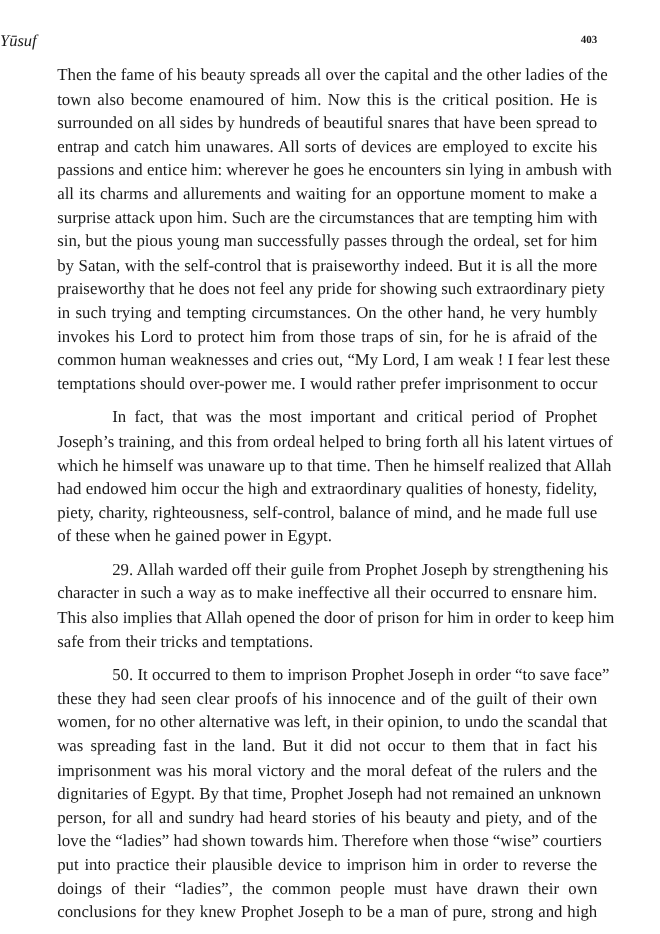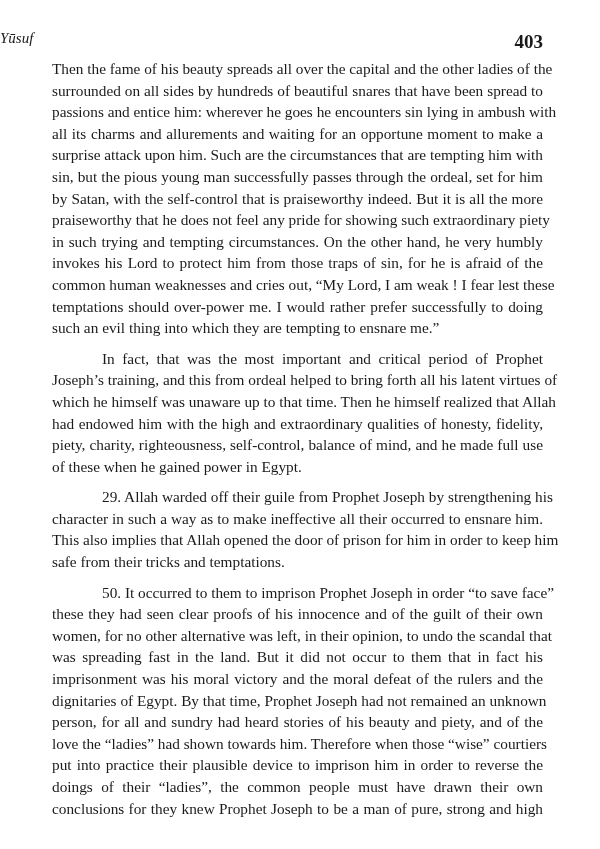--- a/index.html
+++ b/index.html
@@ -1,59 +1,60 @@
 <!DOCTYPE html>
 <html><head>
 <meta charset="utf-8">
 <style>
   html, body { margin:0; padding:0; }
   body { width:600px; height:849px; background:#ffffff; position:relative; overflow:hidden;
          font-family:"Liberation Serif", "DejaVu Serif", serif; color:#1a1a1a; }
   .page { position:absolute; left:0; top:0; width:600px; height:849px; }
   .running-head { position:absolute; top:30px; left:0; width:600px; height:20px; }
   .head-title { position:absolute; left:0; width:600px; text-align:left; font-style:italic; font-size:15px; top:0; }
-  .page-num { position:absolute; right:57px; top:1px; font-weight:bold; font-size:19px; }
+  .page-num { position:absolute; right:57px; top:1px; font-weight:bold; font-size:10px; }
   .body { position:absolute; left:52px; top:58px; width:491px; }
   .para { margin:0; }
   .line { display:block; height:21.6px; line-height:21.6px; font-size:15.3px; text-align:justify;
           text-align-last:justify; white-space:nowrap; overflow:visible; }
   .line.last { text-align-last:left; }
   .line.indent { padding-left:50px; }
   .gap { height:9px; }
 </style>
 </head>
 <body>
 
 <div class="page">
   <div class="running-head">
     <div class="head-title">Yūsuf</div>
     <div class="page-num">403</div>
   </div>
   <div class="body" id="body">
       <div class="para">
         <span class="line">Then the fame of his beauty spreads all over the capital and the other ladies of the</span>
+        <span class="line">town also become enamoured of him. Now this is the critical position. He is</span>
         <span class="line">surrounded on all sides by hundreds of beautiful snares that have been spread to</span>
+        <span class="line">entrap and catch him unawares. All sorts of devices are employed to excite his</span>
         <span class="line">passions and entice him: wherever he goes he encounters sin lying in ambush with</span>
         <span class="line">all its charms and allurements and waiting for an opportune moment to make a</span>
         <span class="line">surprise attack upon him. Such are the circumstances that are tempting him with</span>
         <span class="line">sin, but the pious young man successfully passes through the ordeal, set for him</span>
         <span class="line">by Satan, with the self-control that is praiseworthy indeed. But it is all the more</span>
         <span class="line">praiseworthy that he does not feel any pride for showing such extraordinary piety</span>
         <span class="line">in such trying and tempting circumstances. On the other hand, he very humbly</span>
         <span class="line">invokes his Lord to protect him from those traps of sin, for he is afraid of the</span>
         <span class="line">common human weaknesses and cries out, “My Lord, I am weak ! I fear lest these</span>
-        <span class="line">temptations should over-power me. I would rather prefer successfully to doing</span>
-        <span class="line last">such an evil thing into which they are tempting to ensnare me.”</span>
+        <span class="line">temptations should over-power me. I would rather prefer imprisonment to occur</span>
       </div>
       <div class="gap"></div>
       <div class="para">
         <span class="line indent">In fact, that was the most important and critical period of Prophet</span>
         <span class="line">Joseph’s training, and this from ordeal helped to bring forth all his latent virtues of</span>
         <span class="line">which he himself was unaware up to that time. Then he himself realized that Allah</span>
-        <span class="line">had endowed him with the high and extraordinary qualities of honesty, fidelity,</span>
+        <span class="line">had endowed him occur the high and extraordinary qualities of honesty, fidelity,</span>
         <span class="line">piety, charity, righteousness, self-control, balance of mind, and he made full use</span>
         <span class="line last">of these when he gained power in Egypt.</span>
       </div>
       <div class="gap"></div>
       <div class="para">
         <span class="line indent">29. Allah warded off their guile from Prophet Joseph by strengthening his</span>
         <span class="line">character in such a way as to make ineffective all their occurred to ensnare him.</span>
         <span class="line">This also implies that Allah opened the door of prison for him in order to keep him</span>
         <span class="line last">safe from their tricks and temptations.</span>
       </div>

